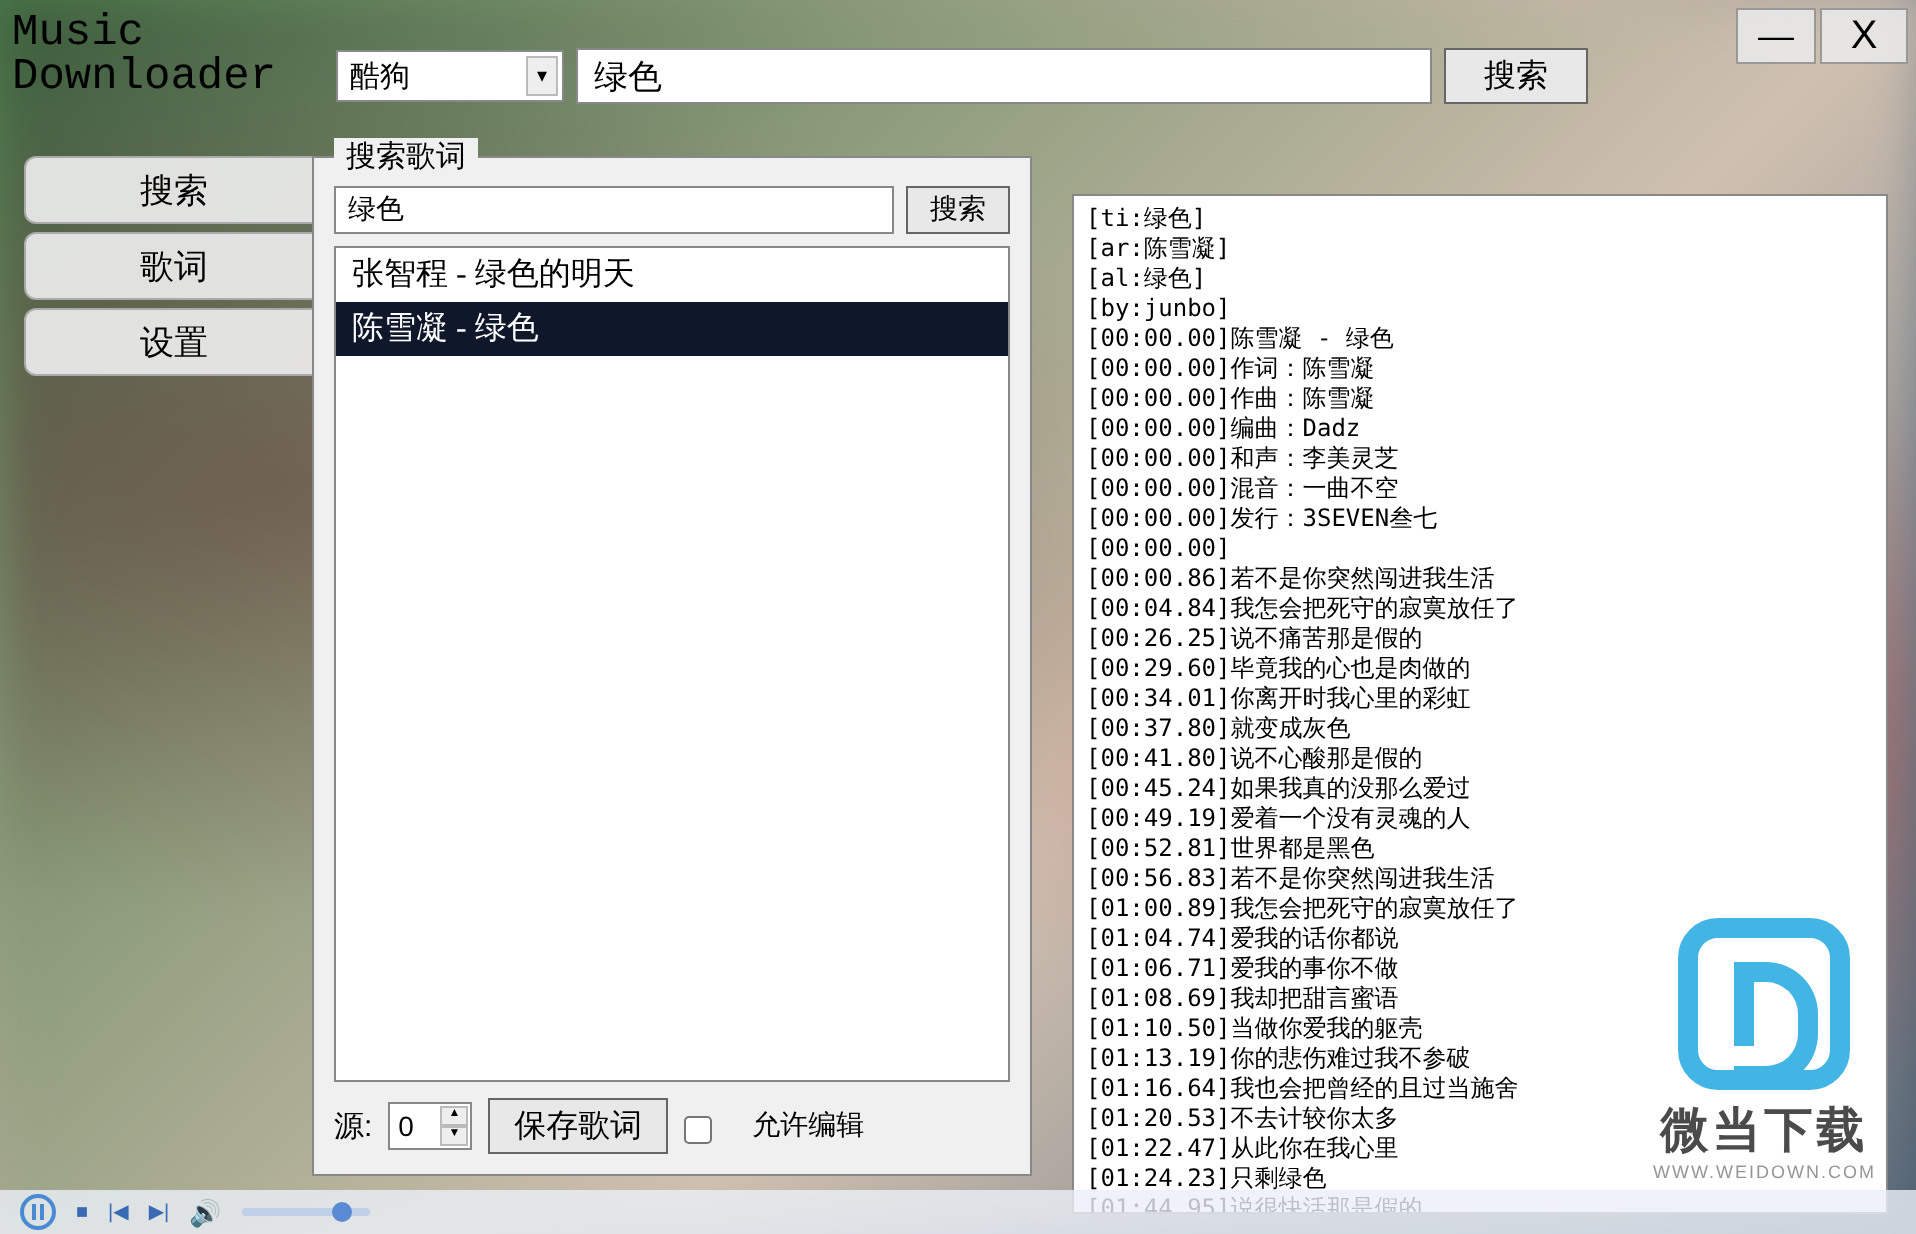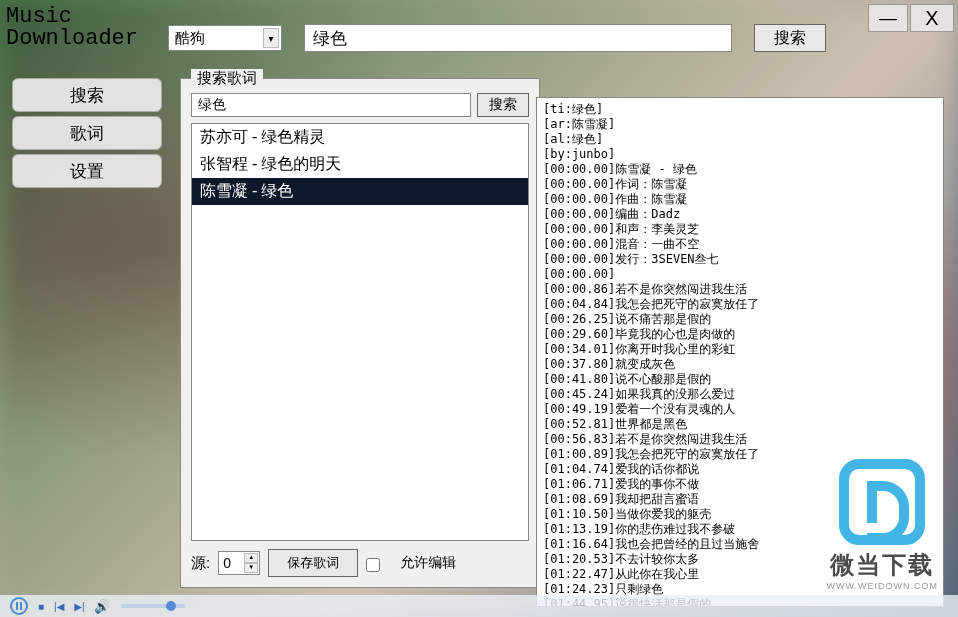--- a/index.html
+++ b/index.html
@@ -3,41 +3,41 @@
 <meta charset="utf-8">
 <style>
 * { margin: 0; padding: 0; box-sizing: border-box; }
 body { font-family: "Microsoft YaHei", Arial, sans-serif; width: 958px; height: 617px; overflow: hidden; position: relative; background: linear-gradient(135deg, #4a7a4a 0%, #8a9a7a 25%, #c8b8a8 50%, #6a7a8a 75%, #4a5a6a 100%); }
 .blur-bg { position: absolute; inset: 0; background: radial-gradient(ellipse at 15% 40%, rgba(100,50,50,0.5) 0%, transparent 40%), radial-gradient(ellipse at 90% 60%, rgba(180,60,60,0.4) 0%, transparent 35%), linear-gradient(135deg, #3a5a3a 0%, #8a9a7a 30%, #d0c0b0 60%, #5a6a7a 100%); filter: blur(12px); }
 .window { position: relative; width: 100%; height: 100%; }
 .titlebar { position: absolute; top: 4px; right: 4px; display: flex; gap: 2px; }
 .titlebtn { width: 40px; height: 28px; background: rgba(235,235,235,0.85); border: 1px solid #999; display: flex; align-items: center; justify-content: center; font-size: 18px; font-family: Arial; cursor: default; }
 .titlebtn.close { width: 44px; font-size: 20px; }
 .logo { position: absolute; top: 6px; left: 6px; color: #000000; font-family: Liberation Mono, monospace; font-size: 22px; line-height: 1; font-weight: normal; white-space: pre; }
-.topsearch { position: absolute; top: 24px; left: 168px; display: flex; align-items: center; gap: 22px; }
+.topsearch { position: absolute; top: 24px; left: 168px; display: flex; align-items: center; gap: 6px; }
 .combo { width: 114px; height: 26px; background: #fff; border: 1px solid #888; display: flex; align-items: center; padding: 0 6px; font-size: 15px; position: relative; }
 .combo-arrow { position: absolute; right: 2px; top: 2px; bottom: 2px; width: 16px; background: #eee; border: 1px solid #bbb; display: flex; align-items: center; justify-content: center; font-size: 10px; }
 .maininput { width: 428px; height: 28px; background: #fff; border: 1px solid #888; padding: 0 8px; font-size: 17px; outline: none; font-family: inherit; }
 .mainsearchbtn { width: 72px; height: 28px; background: #e8e8e8; border: 1px solid #666; font-size: 16px; font-family: inherit; cursor: default; }
 .sidebar { position: absolute; top: 78px; left: 12px; width: 150px; }
 .sidebtn { width: 100%; height: 34px; background: rgba(240,240,240,0.9); border: 1px solid #aaa; border-radius: 6px; margin-bottom: 4px; display: flex; align-items: center; justify-content: center; font-size: 17px; cursor: default; }
-.panel { position: absolute; top: 78px; left: 180px; width: 360px; height: 510px; background: #f0f0f0; border: 1px solid #888; }
+.panel { position: absolute; top: 78px; left: 156px; width: 360px; height: 510px; background: #f0f0f0; border: 1px solid #888; }
 .panel-legend { position: absolute; top: -10px; left: 10px; background: #f0f0f0; padding: 0 6px; font-size: 15px; }
 .panel-inner { padding: 14px 10px 10px; height: 100%; display: flex; flex-direction: column; }
 .panel-searchrow { display: flex; gap: 6px; margin-bottom: 6px; }
 .panel-input { flex: 1; height: 24px; border: 1px solid #888; padding: 0 6px; font-size: 14px; outline: none; font-family: inherit; }
 .panel-btn { width: 52px; height: 24px; background: #e8e8e8; border: 1px solid #666; font-size: 14px; font-family: inherit; cursor: default; }
 .listbox { flex: 1; background: #fff; border: 1px solid #888; overflow-y: auto; }
 .listitem { padding: 3px 8px; font-size: 16px; font-family: "Microsoft YaHei"; cursor: default; white-space: nowrap; }
 .listitem.selected { background: #0f172a; color: #fff; }
 .panel-bottom { display: flex; align-items: center; gap: 8px; padding-top: 8px; font-size: 15px; }
 .spinner { width: 42px; height: 24px; border: 1px solid #888; background: #fff; display: flex; align-items: center; position: relative; padding: 0 4px; font-size: 14px; }
 .spinbtns { position: absolute; right: 1px; top: 1px; bottom: 1px; width: 14px; display: flex; flex-direction: column; }
 .spinb { flex: 1; background: #eee; border: 1px solid #bbb; font-size: 6px; text-align: center; line-height: 1; }
-.savebtn { width: 90px; height: 28px; background: #e8e8e8; border: 1px solid #666; font-size: 13px; font-family: inherit; cursor: default; }
+.savebtn { width: 90px; height: 28px; background: #e8e8e8; border: 1px solid #666; font-size: 16px; font-family: inherit; cursor: default; }
 .checkbox-wrap { display: flex; align-items: flex-end; gap: 20px; font-size: 14px; }
 .checkbox-wrap input { width: 14px; height: 14px; }
 .lyrics { position: absolute; top: 78px; left: 536px; width: 408px; height: 510px; background: #fff; border: 1px solid #888; padding: 4px 6px; font-family: SimSun, monospace; font-size: 12px; line-height: 1.25; overflow-y: auto; white-space: pre; margin-top: 19px; }
 .player { position: absolute; bottom: 0; left: 0; right: 0; height: 22px; background: rgba(235,240,248,0.8); display: flex; align-items: center; gap: 10px; padding: 0 10px; }
 .playbtn { width: 18px; height: 18px; border: 2px solid #4a8ad4; border-radius: 50%; display: flex; align-items: center; justify-content: center; position: relative; cursor: default; }
 .playbtn::before, .playbtn::after { content: ''; width: 2px; height: 8px; background: #4a8ad4; margin: 0 1px; }
 .ctlicon { color: #3a6ab4; font-size: 10px; cursor: default; }
 .slider { flex: 0 0 64px; height: 4px; background: #c0d0e8; position: relative; border-radius: 2px; }
 .slider-thumb { position: absolute; top: -3px; width: 10px; height: 10px; background: #5a8ad4; border-radius: 50%; }
 .watermark { position: absolute; right: 20px; bottom: 26px; text-align: center; pointer-events: none; opacity: 0.88; }
@@ -76,21 +76,20 @@
 </div>
 
 <div class="panel">
   <div class="panel-legend">搜索歌词</div>
   <div class="panel-inner">
     <div class="panel-searchrow">
       <input class="panel-input" value="绿色" style="">
       <button class="panel-btn">搜索</button>
     </div>
     <div class="listbox" id="results-list">
-          <div class="listitem">苏亦可 - 绿色精灵</div>
           <div class="listitem">张智程 - 绿色的明天</div>
           <div class="listitem selected">陈雪凝 - 绿色</div>
         </div>
     <div class="panel-bottom">
       <span>源:</span>
       <div class="spinner">
         <span>0</span>
         <div class="spinbtns">
           <div class="spinb">▲</div>
           <div class="spinb">▼</div>

